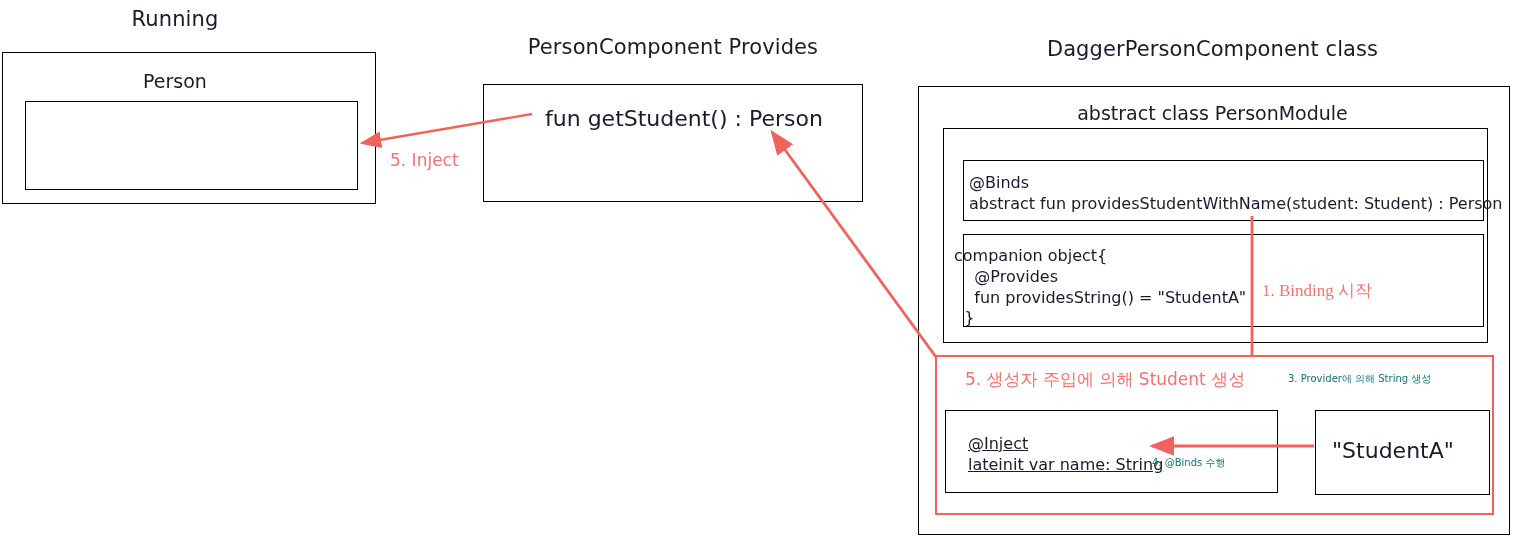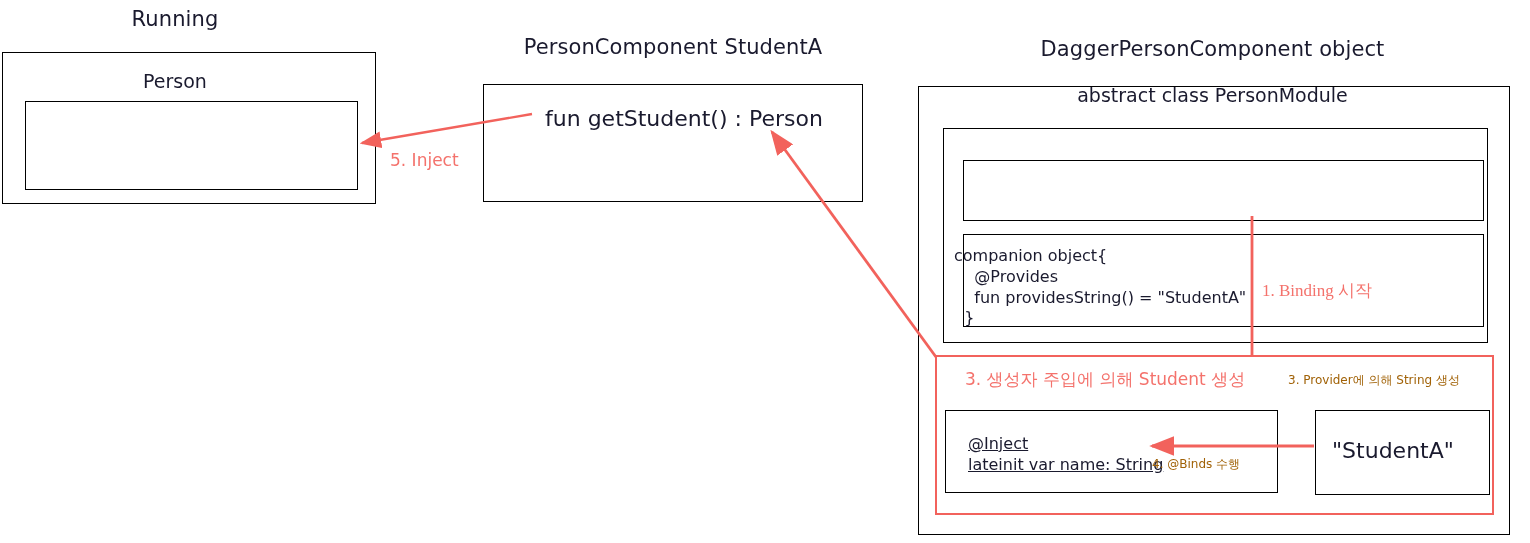--- a/index.html
+++ b/index.html
@@ -58,22 +58,22 @@
     white-space: nowrap;
   }
   .annot {
     position: absolute;
     font-size: 17px;
     color: #f4726c;
     white-space: nowrap;
   }
   .annot-sm {
     position: absolute;
-    font-size: 12px;
-    color: #a16207;
+    font-size: 10px;
+    color: #0f766e;
     white-space: nowrap;
   }
   svg.overlay {
     position: absolute;
     left: 0;
     top: 0;
     width: 1530px;
     height: 543px;
     pointer-events: none;
   }
@@ -84,47 +84,49 @@
 <div id="canvas">
 
   <div class="title" style="left:95px; top:7px; width:160px;">Running</div>
 
   <div class="box" style="left:2px; top:52px; width:374px; height:152px;"></div>
 
   <div class="boxlabel" style="left:95px; top:70px; width:160px;">Person</div>
 
   <div class="box" style="left:25px; top:101px; width:333px; height:89px;"></div>
 
-  <div class="title" style="left:513px; top:35px; width:320px;">PersonComponent StudentA</div>
+  <div class="title" style="left:513px; top:35px; width:320px;">PersonComponent Provides</div>
 
   <div class="box" style="left:483px; top:84px; width:380px; height:118px;"></div>
 
   <div class="codebig" style="left:545px; top:106px;text-align:center;">fun getStudent() : Person</div>
 
-  <div class="title" style="left:1035px; top:37px; width:355px;">DaggerPersonComponent object</div>
+  <div class="title" style="left:1035px; top:37px; width:355px;">DaggerPersonComponent class</div>
 
   <div class="box" style="left:918px; top:86px; width:592px; height:449px;"></div>
 
-  <div class="boxlabel" style="left:1035px; top:84px; width:355px;">abstract class PersonModule</div>
+  <div class="boxlabel" style="left:1035px; top:102px; width:355px;">abstract class PersonModule</div>
 
   <div class="box" style="left:943px; top:128px; width:545px; height:215px;"></div>
 
   <div class="box" style="left:963px; top:160px; width:521px; height:61px;"></div>
+  <div class="code" style="left:969px; top:173px;">@Binds
+abstract fun providesStudentWithName(student: Student) : Person</div>
 
   <div class="box" style="left:963px; top:234px; width:521px; height:93px;"></div>
   <div class="code" style="left:954px; top:246px;">companion object{
     @Provides
     fun providesString() = "StudentA"
   }</div>
 
   <div class="annot" style="left:1262px; top:279px;font-family:Liberation Serif, serif;">1. Binding 시작</div>
 
   <div class="redbox" style="left:935px; top:355px; width:559px; height:160px;"></div>
 
-  <div class="annot" style="left:965px; top:368px;">3. 생성자 주입에 의해 Student 생성</div>
+  <div class="annot" style="left:965px; top:368px;">5. 생성자 주입에 의해 Student 생성</div>
 
   <div class="annot-sm" style="left:1288px; top:372px;">3. Provider에 의해 String 생성</div>
 
   <div class="box" style="left:945px; top:410px; width:333px; height:83px;"></div>
   <div class="code" style="left:968px; top:434px;text-decoration:underline;">@Inject
 lateinit var name: String</div>
 
   <div class="annot-sm" style="left:1152px; top:456px;">4. @Binds 수행</div>
 
   <div class="box" style="left:1315px; top:410px; width:175px; height:85px;"></div>

